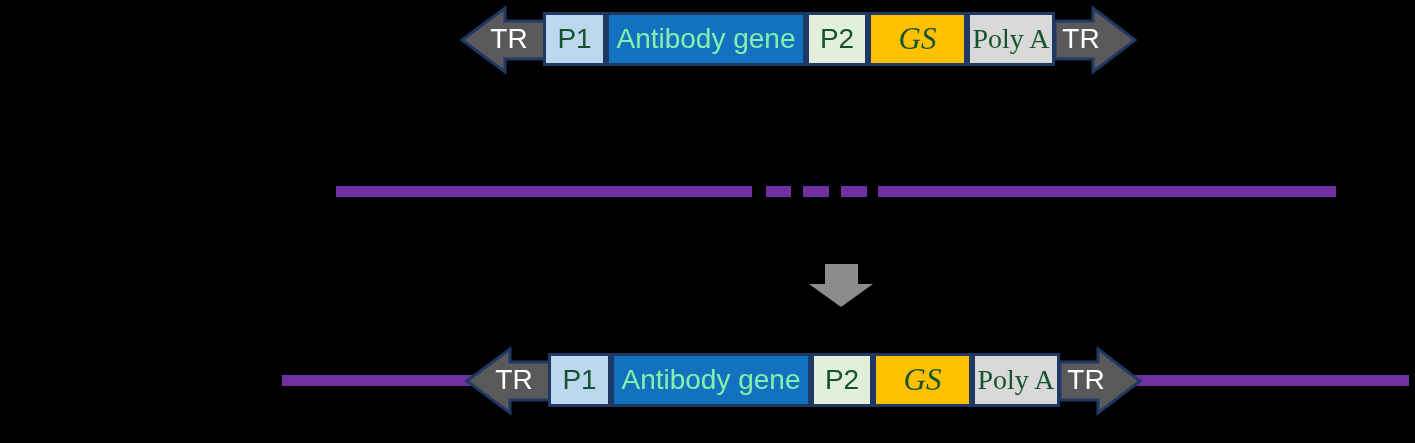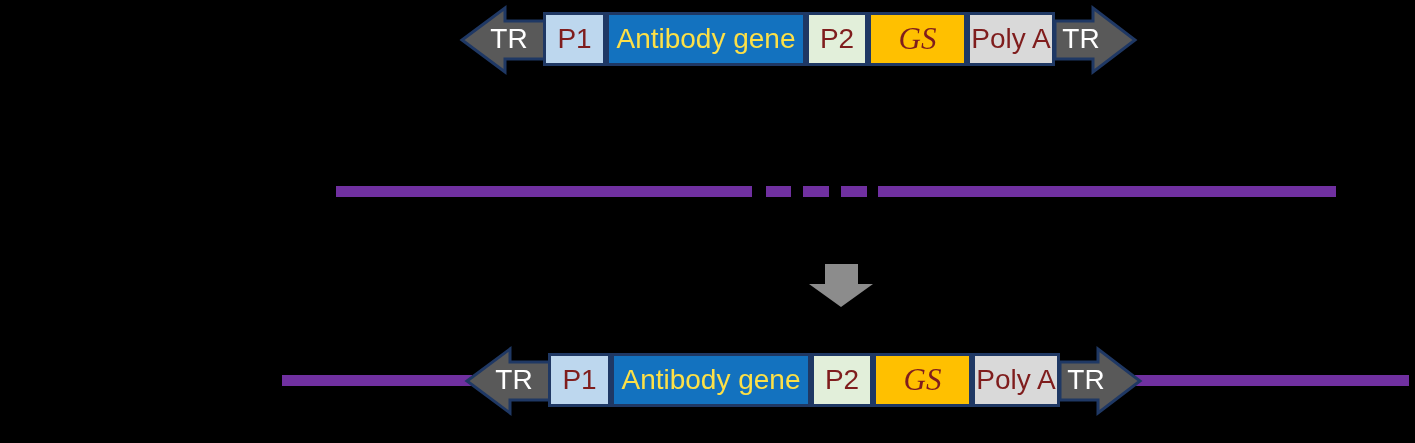--- a/index.html
+++ b/index.html
@@ -19,27 +19,27 @@
   
   .gene-box {
     position: absolute;
     height: 54px;
     box-sizing: border-box;
     border: 3px solid var(--box_border);
     display: flex;
     align-items: center;
     justify-content: center;
     font-size: 28px;
-    color: #7f1d1d;
+    color: #14532d;
   }
   .fill-p1    { background: var(--p1_fill); }
-  .fill-gene  { background: var(--gene_fill); color: #fde047; }
+  .fill-gene  { background: var(--gene_fill); color: #86efac; }
   .fill-p2    { background: var(--p2_fill); text-align: right; }
   .fill-gs    { background: var(--gs_fill); font-family: "Liberation Serif", serif; font-size: 31px; font-style: italic; }
-  .fill-polya { background: var(--polya_fill); }
+  .fill-polya { background: var(--polya_fill); font-family: Liberation Serif, serif; }
 
   
   .tr-arrow-shape { fill: var(--tr_fill); stroke: var(--tr_border); stroke-width: 3; stroke-linejoin: miter; }
   .tr-label {
     position: absolute;
     color: #ffffff;
     font-size: 28px;
     text-align: center;
     pointer-events: none;
   }

